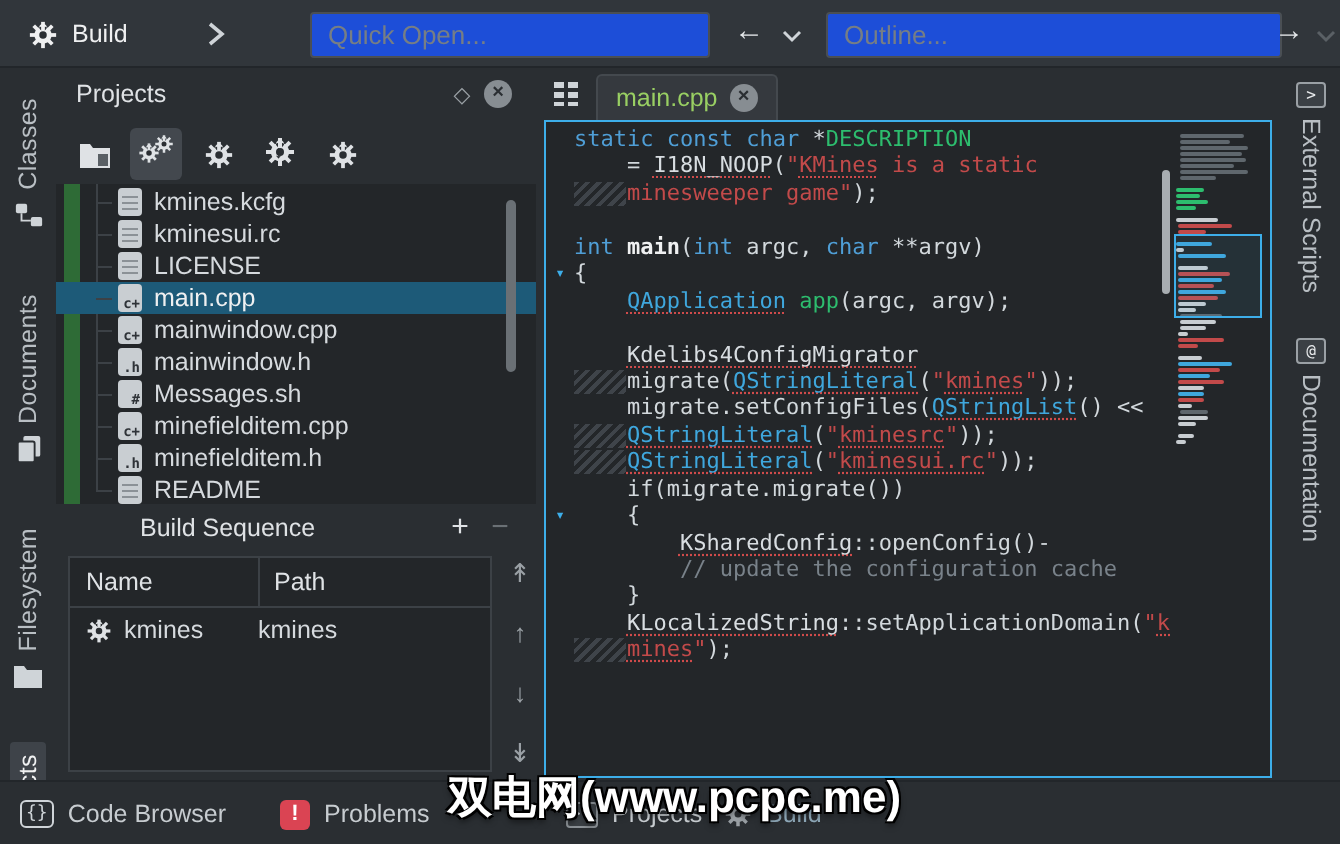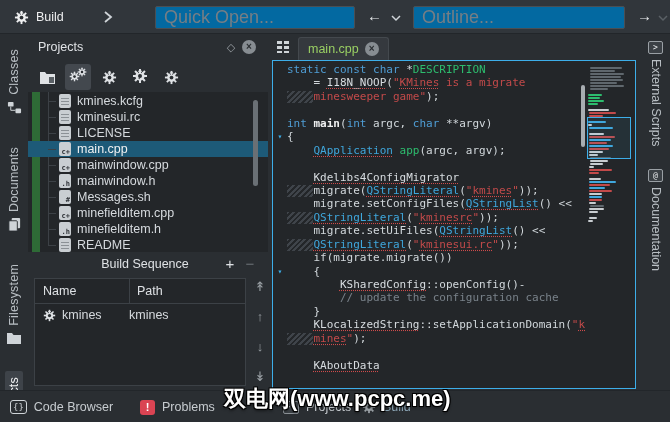--- a/index.html
+++ b/index.html
@@ -3,21 +3,21 @@
 <meta charset="utf-8">
 <style>
   * { margin:0; padding:0; box-sizing:border-box; }
   html,body { width:670px; height:422px; overflow:hidden; }
   body { font-family:"Liberation Sans", sans-serif; background:#2a2e32; color:#d4d9dd; position:relative; font-size:12.5px; }
   svg { display:block; }
 
   
   .toolbar { position:absolute; left:0; top:0; width:670px; height:34px; background:#31363b; border-bottom:1px solid #22262a; }
   .tool-btn { position:absolute; top:5px; height:24px; display:flex; align-items:center; gap:7px; padding:0 6px; border-radius:3px; color:#eff0f1; }
-  .tool-input { position:absolute; top:6px; height:23px; background:#0369a1; border:1px solid #4a4f54; border-radius:2px; color:#d0d4d8; padding:0 8px; font-size:18px; font-family:"Liberation Sans",sans-serif; }
+  .tool-input { position:absolute; top:6px; height:23px; background:#1d4ed8; border:1px solid #4a4f54; border-radius:2px; color:#d0d4d8; padding:0 8px; font-size:13px; font-family:"Liberation Sans",sans-serif; }
   .tool-input::placeholder { color:#767e85; }
   .nav-arrow { position:absolute; top:7px; font-size:15px; color:#e6e9eb; cursor:default; }
   .chev { position:absolute; }
 
   
   .left-bar { position:absolute; left:0; top:35px; width:28px; height:355px; display:flex; flex-direction:column; align-items:center; padding-top:8px; gap:20px; }
   .vtab { display:flex; flex-direction:column; align-items:center; gap:5px; padding:6px 2px; border-radius:2px; color:#b9bfc4; }
   .vtab .vlabel { writing-mode:vertical-rl; transform:rotate(180deg); font-size:12.5px; letter-spacing:.2px; }
   .vtab.active { background:#3e4349; color:#f0f1f2; }
 
@@ -43,21 +43,21 @@
   .tree-guide { position:absolute; left:20px; top:0; width:1px; height:154px; background:#3c4146; }
   .tree-row { position:absolute; left:0; width:240px; height:16px; display:flex; align-items:center; padding-left:31px; color:#d6dade; font-size:12.5px; }
   .tree-row .tick { position:absolute; left:20px; top:8px; width:8px; height:1px; background:#3c4146; }
   .tree-row.sel { background:#1d5a78; color:#eff0f1; }
   .ficon { width:12px; height:14px; background:#c9ced2; border-radius:2px; margin-right:6px; position:relative; flex:none; }
   .ficon .badge { position:absolute; right:1px; bottom:0; font-size:7px; line-height:8px; color:#2f3338; font-family:"DejaVu Sans Mono",monospace; font-weight:bold; }
   .ficon .doc-lines { position:absolute; left:2px; top:4px; width:8px; height:1px; background:#8b9196; box-shadow:0 3px 0 #8b9196, 0 6px 0 #8b9196; }
   .tree-scroll { position:absolute; right:10px; top:8px; width:5px; height:86px; border-radius:2.5px; background:#6a7075; }
 
   .bs-header { position:absolute; left:0; top:218px; width:240px; height:24px; display:flex; align-items:center; padding:0 8px; }
-  .bs-title { flex:1; text-align:center; color:#dfe2e5; padding-left:34px; }
+  .bs-title { flex:1; color:#dfe2e5; padding-left:34px; }
   .bs-btn { width:20px; height:20px; color:#dfe2e5; font-size:15px; text-align:center; line-height:19px; }
   .bs-btn.dim { color:#6a7075; }
 
   .bs-table { position:absolute; left:6px; top:244px; width:212px; height:108px; background:#232629; border:1px solid #3c4146; }
   .bs-th { position:absolute; top:0; height:24px; line-height:24px; color:#dfe2e5; font-size:12.5px; }
   .bs-head-sep { position:absolute; left:0; top:24px; width:100%; height:1px; background:#3c4146; }
   .bs-col-sep { position:absolute; left:94px; top:0; width:1px; height:24px; background:#3c4146; }
   .bs-row { position:absolute; left:0; top:25px; width:100%; height:22px; display:flex; align-items:center; color:#d6dade; }
   .bs-cell-name { display:flex; align-items:center; gap:6px; width:94px; padding-left:8px; }
   .bs-arrows { position:absolute; left:224px; top:246px; width:16px; height:104px; display:flex; flex-direction:column; justify-content:space-between; align-items:center; }
@@ -127,21 +127,21 @@
         <polyline points="4,3 10,8 4,13" fill="none" stroke="#cfd4d8" stroke-width="1.8"></polyline>
       </svg>
   </span>
   <input class="tool-input" style="left: 155px; width: 200px;" placeholder="Quick Open...">
   <span class="nav-arrow" style="left:367px;">←</span>
   <span class="chev" style="left:390px;top:13px;">
     <svg width="12" height="10" viewBox="0 0 12 10">
         <polyline points="2,3 6,7 10,3" fill="none" stroke="#cfd4d8" stroke-width="1.5"></polyline>
       </svg>
   </span>
-  <input class="tool-input" style="left: 413px; width: 212px;" placeholder="Outline...">
+  <input class="tool-input" style="left: 413px; width: 228px;" placeholder="Outline...">
   <span class="nav-arrow" style="left:637px;">→</span>
   <span class="chev" style="left:657px;top:13px;">
     <svg width="12" height="10" viewBox="0 0 12 10">
         <polyline points="2,3 6,7 10,3" fill="none" stroke="#5a6065" stroke-width="1.5"></polyline>
       </svg>
   </span>
 </div>
 
 <div class="left-bar" id="left-bar">
     <div class="vtab">
@@ -388,42 +388,41 @@
       </svg>
     </span>
     <div class="doc-tab">
       <span class="tab-label">main.cpp</span>
       <span class="close-circ">×</span>
     </div>
   </div>
   <div class="viewport">
     <div class="code" id="code">
         <div class="cl"><span class="gut"></span><span><span class="kw">static const char </span><span class="pl">*</span><span class="fn">DESCRIPTION</span></span></div>
-        <div class="cl"><span class="gut"></span><span><span class="pl">    = </span><span class="tyw">I18N_NOOP</span><span class="pl">(</span><span class="str">"</span><span class="stru">KMines</span><span class="str"> is a migrate</span></span></div>
+        <div class="cl"><span class="gut"></span><span><span class="pl">    = </span><span class="tyw">I18N_NOOP</span><span class="pl">(</span><span class="str">"</span><span class="stru">KMines</span><span class="str"> is a static</span></span></div>
         <div class="cl"><span class="gut"></span><span><span class="hatch" style="width: 4ch;"></span><span class="str">minesweeper game"</span><span class="pl">);</span></span></div>
         <div class="cl"><span class="gut"></span><span></span></div>
         <div class="cl"><span class="gut"></span><span><span class="kw">int </span><span class="plb">main</span><span class="pl">(</span><span class="kw">int</span><span class="pl"> argc, </span><span class="kw">char</span><span class="pl"> **argv)</span></span></div>
         <div class="cl"><span class="gut">▾</span><span><span class="pl">{</span></span></div>
         <div class="cl"><span class="gut"></span><span><span class="pl">    </span><span class="ty">QApplication</span><span class="pl"> </span><span class="fn">app</span><span class="pl">(argc, argv);</span></span></div>
         <div class="cl"><span class="gut"></span><span></span></div>
         <div class="cl"><span class="gut"></span><span><span class="pl">    </span><span class="tyw">Kdelibs4ConfigMigrator</span></span></div>
         <div class="cl"><span class="gut"></span><span><span class="hatch" style="width: 4ch;"></span><span class="pl">migrate(</span><span class="ty">QStringLiteral</span><span class="pl">(</span><span class="str">"</span><span class="stru">kmines</span><span class="str">"</span><span class="pl">));</span></span></div>
         <div class="cl"><span class="gut"></span><span><span class="pl">    migrate.setConfigFiles(</span><span class="ty">QStringList</span><span class="pl">() &lt;&lt;</span></span></div>
         <div class="cl"><span class="gut"></span><span><span class="hatch" style="width: 4ch;"></span><span class="ty">QStringLiteral</span><span class="pl">(</span><span class="str">"</span><span class="stru">kminesrc</span><span class="str">"</span><span class="pl">));</span></span></div>
-        <div class="cl"><span class="gut"></span><span><span class="pl">    migrate.setUiFiles(</span><span class="ty">QStringList</span><span class="pl">() &lt;&lt;</span></span></div>
         <div class="cl"><span class="gut"></span><span><span class="hatch" style="width: 4ch;"></span><span class="ty">QStringLiteral</span><span class="pl">(</span><span class="str">"</span><span class="stru">kminesui.rc</span><span class="str">"</span><span class="pl">));</span></span></div>
         <div class="cl"><span class="gut"></span><span><span class="pl">    if(migrate.migrate())</span></span></div>
         <div class="cl"><span class="gut">▾</span><span><span class="pl">    {</span></span></div>
         <div class="cl"><span class="gut"></span><span><span class="pl">        </span><span class="tyw">KSharedConfig</span><span class="pl">::openConfig()-</span></span></div>
         <div class="cl"><span class="gut"></span><span><span class="cm">        // update the configuration cache</span></span></div>
         <div class="cl"><span class="gut"></span><span><span class="pl">    }</span></span></div>
         <div class="cl"><span class="gut"></span><span><span class="pl">    </span><span class="tyw">KLocalizedString</span><span class="pl">::setApplicationDomain(</span><span class="str">"</span><span class="stru">k</span></span></div>
         <div class="cl"><span class="gut"></span><span><span class="hatch" style="width: 4ch;"></span><span class="stru">mines</span><span class="str">"</span><span class="pl">);</span></span></div>
         <div class="cl"><span class="gut"></span><span></span></div>
-        <div class="cl"><span class="gut"></span><span><span class="pl">    </span><span class="tyw">KAboutData</span></span></div>
+        <div class="cl"><span class="gut"></span></div>
       </div>
     <div class="scroll-thumb"></div>
     <div class="minimap" id="minimap">
 
     <div class="mm-row mm-g" style="top: 4px; left: 6%; width: 70%;"></div>
         <div class="mm-row mm-g" style="top: 7px; left: 6%; width: 55%;"></div>
         <div class="mm-row mm-g" style="top: 10px; left: 6%; width: 75%;"></div>
         <div class="mm-row mm-g" style="top: 13px; left: 6%; width: 68%;"></div>
         <div class="mm-row mm-g" style="top: 16px; left: 6%; width: 72%;"></div>
         <div class="mm-row mm-g" style="top: 19px; left: 6%; width: 60%;"></div>

